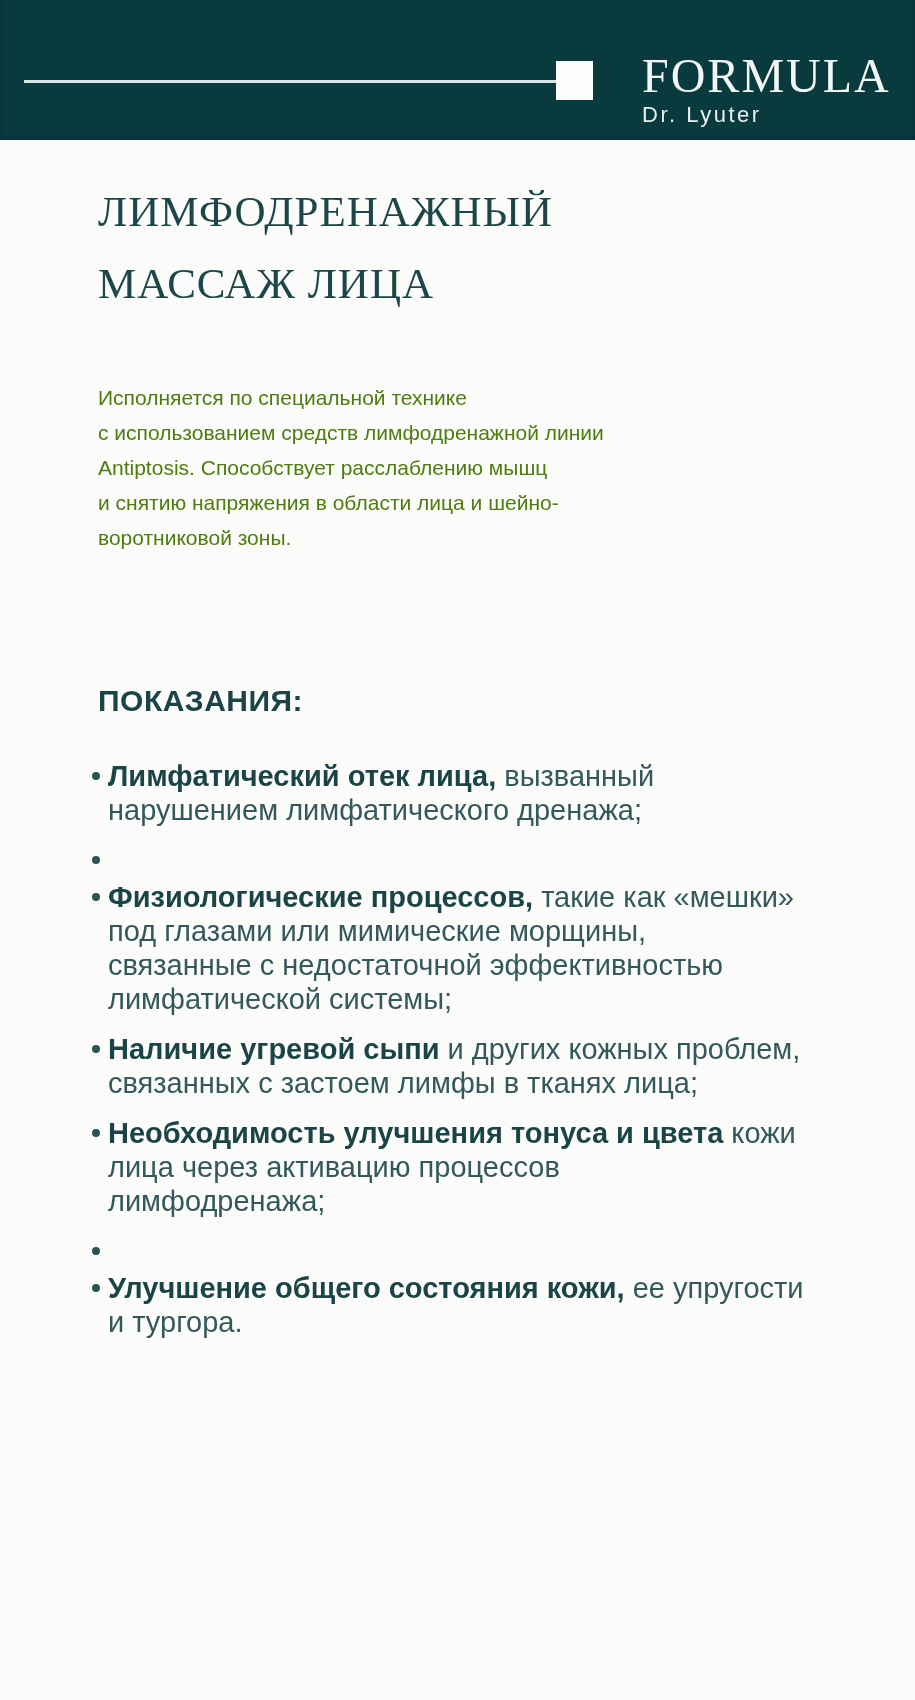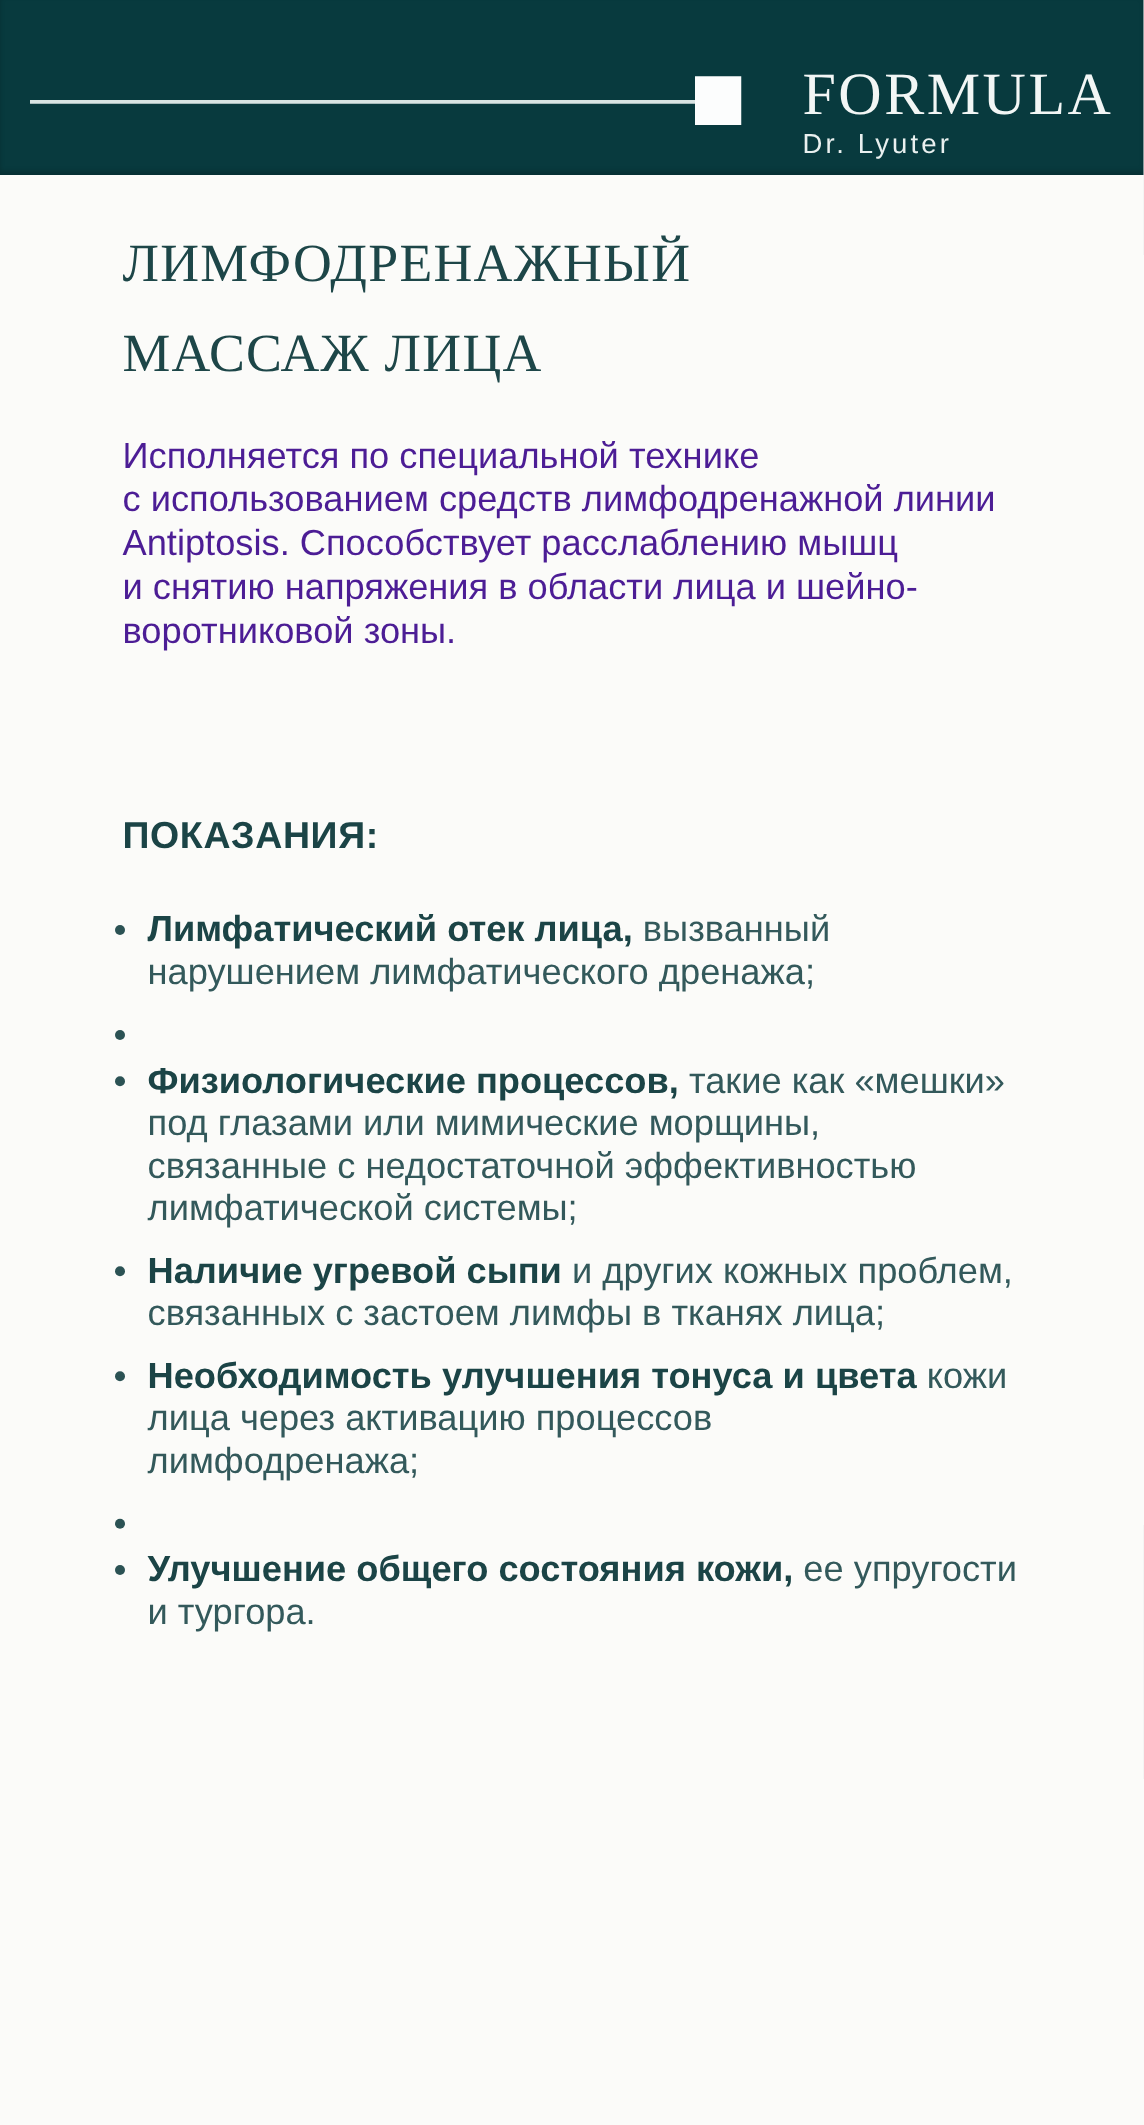--- a/index.html
+++ b/index.html
@@ -73,43 +73,43 @@
   .page-title {
     margin-top: 36px;
     font-family: "Liberation Serif", serif;
     font-weight: 500;
     font-size: 43px;
     line-height: 72px;
     letter-spacing: 1px;
     color: #1d4648;
   }
   .intro {
-    margin-top: 28px;
-    font-size: 29px;
+    margin-top: 60px;
+    font-size: 21px;
     line-height: 35px;
-    color: #4c1d95;
+    color: #4d7c0f;
     white-space: pre-line;
   }
   .indications-heading {
     margin-top: 128px;
     font-size: 30px;
     line-height: 36px;
     font-weight: 700;
     letter-spacing: 0.5px;
     color: #1b4446;
   }
   ul.indications-list {
     list-style: none;
     margin: 40px 0 0 -6px;
     padding: 0;
   }
   ul.indications-list li {
     display: flex;
     align-items: flex-start;
-    gap: 18px;
+    gap: 8px;
     margin-bottom: 16px;
     font-size: 29px;
     line-height: 34px;
     color: #33595b;
   }
   .bullet-dot {
     flex: 0 0 auto;
     width: 8px;
     height: 8px;
     margin-top: 13px;

